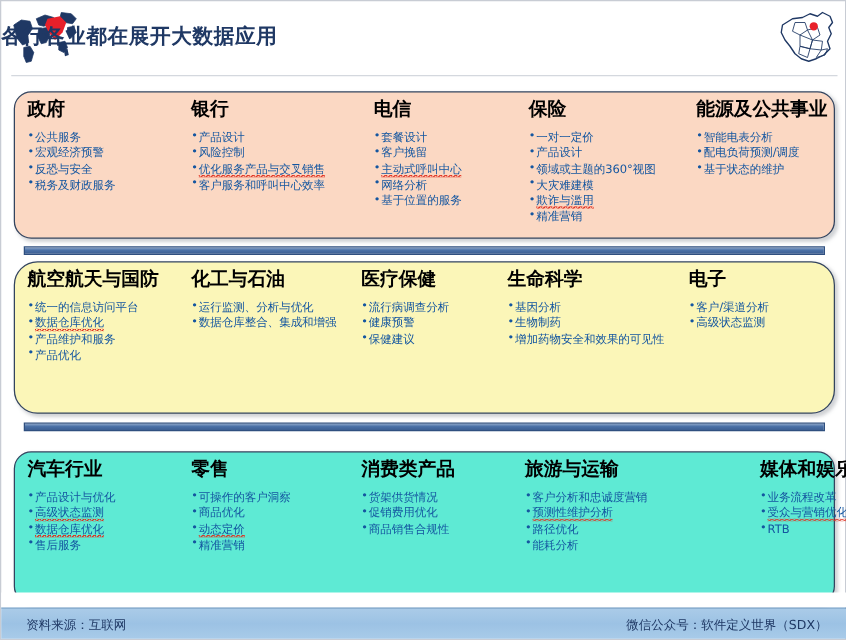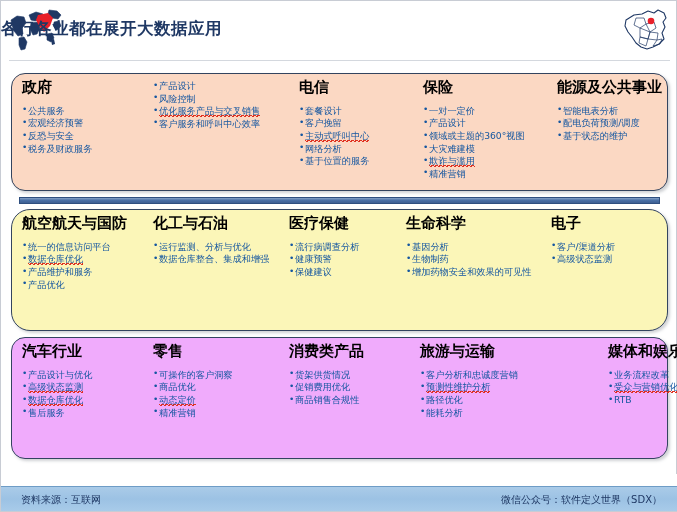--- a/index.html
+++ b/index.html
@@ -68,23 +68,23 @@
     background: linear-gradient(to bottom, #fbd9c4 0%, #fbd9c4 40%, #fcdfcd 100%);
     background: #fbd8c3;
   }
   .panel.p2 {
     top: 208px;
     height: 122px;
     background: #fbf6b8;
     border-radius: 19px;
   }
   .panel.p3 {
-    top: 336px;
+    top: 360px;
     height: 122px;
-    background: #f0abfc;
+    background: #5eead4;
   }
 
   .divider {
     position: absolute;
     left: 18px;
     width: 641px;
     height: 7px;
     background: linear-gradient(to bottom, #8aa4c8 0%, #4a70a6 45%, #3d5f92 100%);
     border: 1px solid #2f4f7f;
     box-sizing: border-box;
@@ -244,20 +244,21 @@
       <div class="col c0">
         <div class="col-head">政府</div>
         <ul class="col-list">
           <li><span>公共服务</span></li>
           <li><span>宏观经济预警</span></li>
           <li><span>反恐与安全</span></li>
           <li><span>税务及财政服务</span></li>
         </ul>
       </div>
       <div class="col c1">
+        <div class="col-head">银行</div>
         <ul class="col-list">
           <li><span>产品设计</span></li>
           <li><span>风险控制</span></li>
           <li><span class="sq">优化服务产品与交叉销售</span></li>
           <li><span>客户服务和呼叫中心效率</span></li>
         </ul>
       </div>
       <div class="col c2">
         <div class="col-head">电信</div>
         <ul class="col-list">

